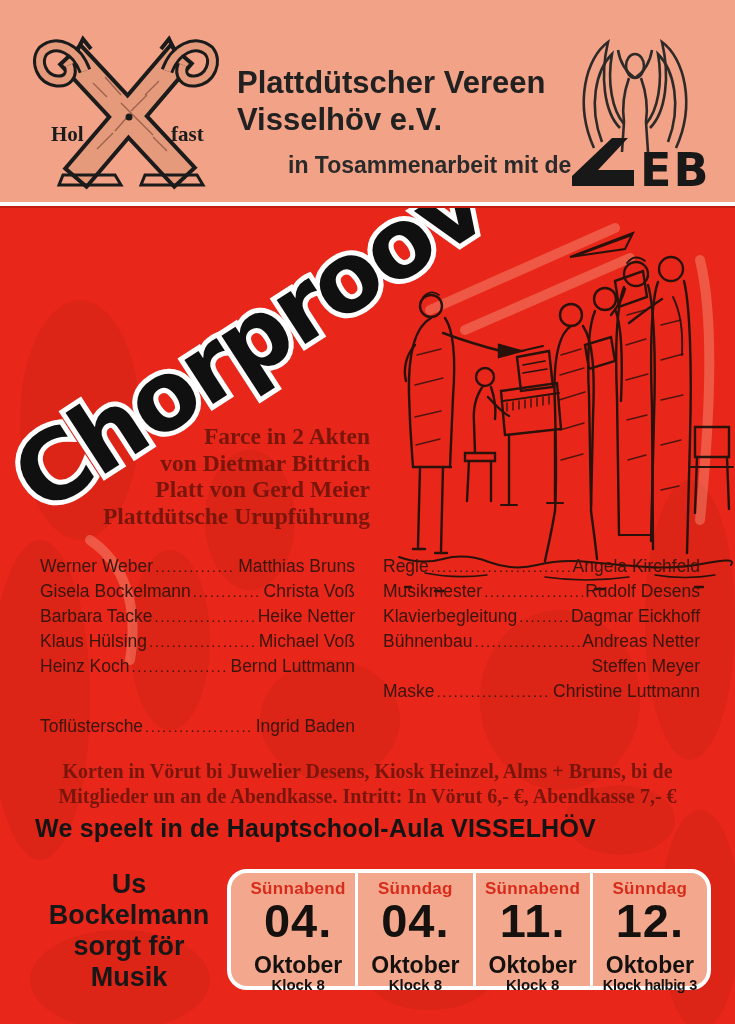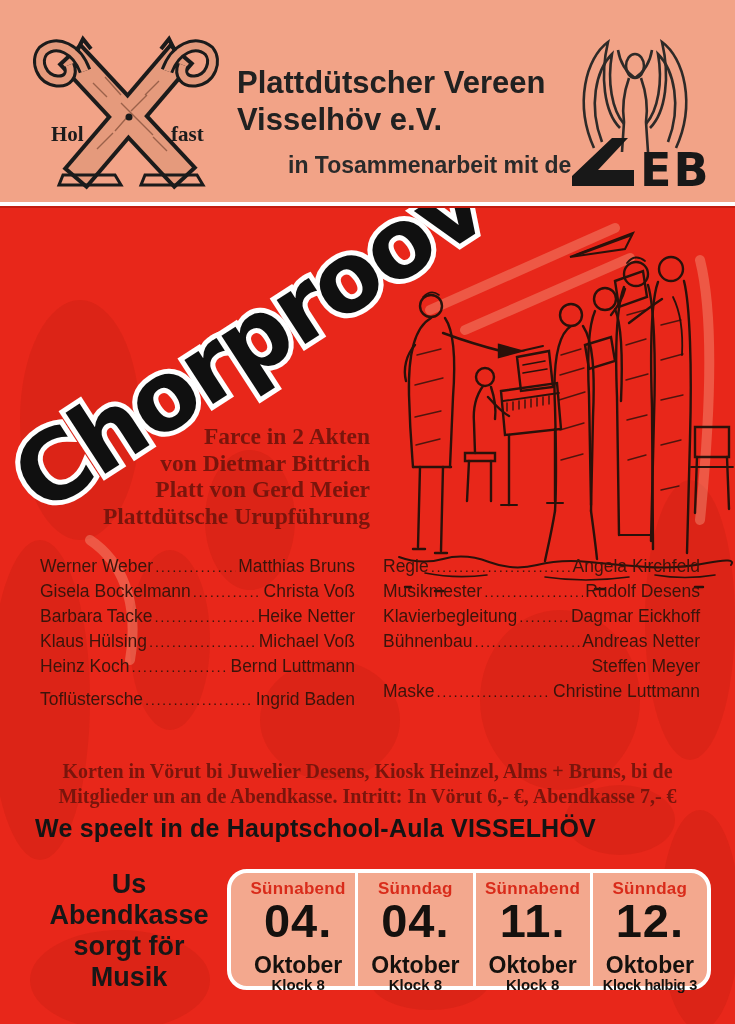--- a/index.html
+++ b/index.html
@@ -48,21 +48,21 @@
   .cast {
     position:absolute; top:556px; z-index:1;
     font-size:17.5px; color:#3B140B; font-weight:500;
   }
   .cast-left  { left:40px;  width:315px; }
   .cast-right { left:383px; width:317px; }
   .crow { display:flex; align-items:flex-start; height:25px; white-space:nowrap; }
   .crow .dots { flex:1 1 auto; overflow:hidden; min-width:8px; margin:0 2px; }
   .crow .dots::before { content:"....................................................."; letter-spacing:1.5px; font-size:15px; }
   .crow.name-only { justify-content:flex-end; }
-  .crow.gap { margin-top:8px; }
+  .crow.gap { margin-top:35px; }
 
   
   .tickets {
     position:absolute; left:45px; top:759px; width:645px; text-align:center; z-index:1;
     font-family:"Liberation Serif", serif; font-weight:bold;
     font-size:20px; line-height:25px; color:#7A150C;
   }
   .venue {
     position:absolute; left:0; top:814px; width:631px; text-align:center; z-index:1;
     font-weight:bold; font-size:25px; color:#141414; letter-spacing:0.2px;
@@ -329,21 +329,21 @@
   </div>
 
   <div class="tickets">
     <div>Korten in Vörut bi Juwelier Desens, Kiosk Heinzel, Alms + Bruns, bi de</div>
     <div>Mitglieder un an de Abendkasse. Intritt: In Vörut 6,- €, Abendkasse 7,- €</div>
   </div>
   <div class="venue">We speelt in de Hauptschool-Aula VISSELHÖV</div>
 
   <div class="music-note">
     <div>Us</div>
-    <div>Abendkasse</div>
+    <div>Bockelmann</div>
     <div>sorgt för</div>
     <div>Musik</div>
   </div>
 
   <div class="date-strip">
     <div class="date-card">
       <span class="date-day">Sünnabend</span>
       <span class="date-num">04.</span>
       <span class="date-month">Oktober</span>
       <span class="date-time">Klock 8</span>

